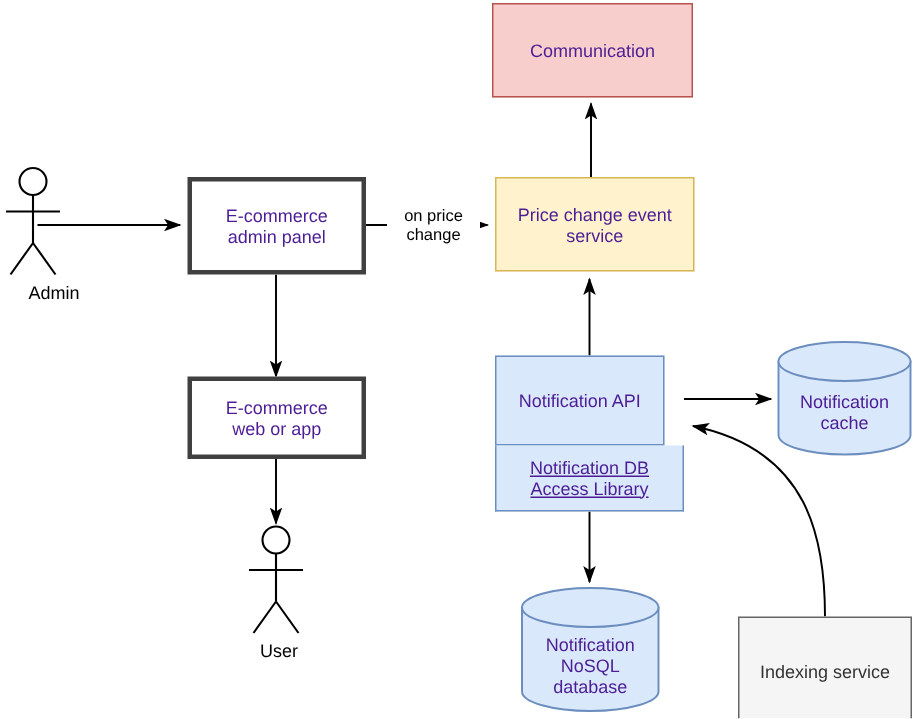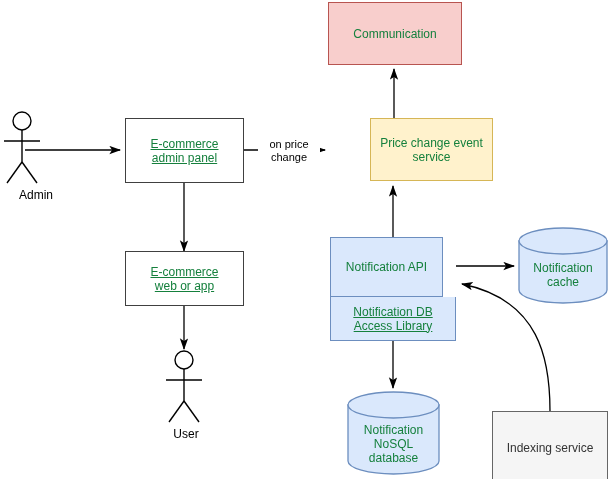--- a/index.html
+++ b/index.html
@@ -28,27 +28,26 @@
   }
   .node {
     position: absolute;
     box-sizing: border-box;
     display: flex;
     align-items: center;
     justify-content: center;
     text-align: center;
     font-size: 12px;
     line-height: 14px;
-    color: #15803d;
+    color: #4c1d95;
     white-space: pre-line;
   }
   .rect {
-    border: 1px solid #404040;
-    background: #ffffff;
-    text-decoration: underline;
+    border: 3px solid #404040;
+    background: #ffffff;
   }
   .rect-pink {
     border: 1px solid #b85450;
     background: #f8cecc;
   }
   .rect-yellow {
     border: 1px solid #d6b656;
     background: #fff2cc;
   }
   .rect-blue {
@@ -168,21 +167,21 @@
       <line x1="24" y1="20" x2="24" y2="52" stroke="#000000" stroke-width="1.4"></line>
       <line x1="6" y1="31" x2="42" y2="31" stroke="#000000" stroke-width="1.4"></line>
       <line x1="24" y1="52" x2="9" y2="73" stroke="#000000" stroke-width="1.4"></line>
       <line x1="24" y1="52" x2="39" y2="73" stroke="#000000" stroke-width="1.4"></line>
     </svg>
   </div>
   <div class="actor-label" style="left:160px; top:427px; width:52px;">User</div>
 
   <div class="node rect-pink" style="left:328px; top:2px; width:134px; height:63px;">Communication</div>
 
-  <div class="node rect-yellow" style="left:330px; top:118px; width:123px; height:63px;margin-left:40px;">Price change event
+  <div class="node rect-yellow" style="left:330px; top:118px; width:133px; height:63px;">Price change event
 service</div>
 
   <div class="node rect-blue" style="left:330px; top:237px; width:113px; height:60px;">Notification API</div>
 
   <div class="node rect-blue-bottom" style="left:330px; top:297px; width:126px; height:44px;">Notification DB
 Access Library</div>
 
   <div class="node rect" style="left:125px; top:118px; width:119px; height:65px;">E-commerce
 admin panel</div>
 

